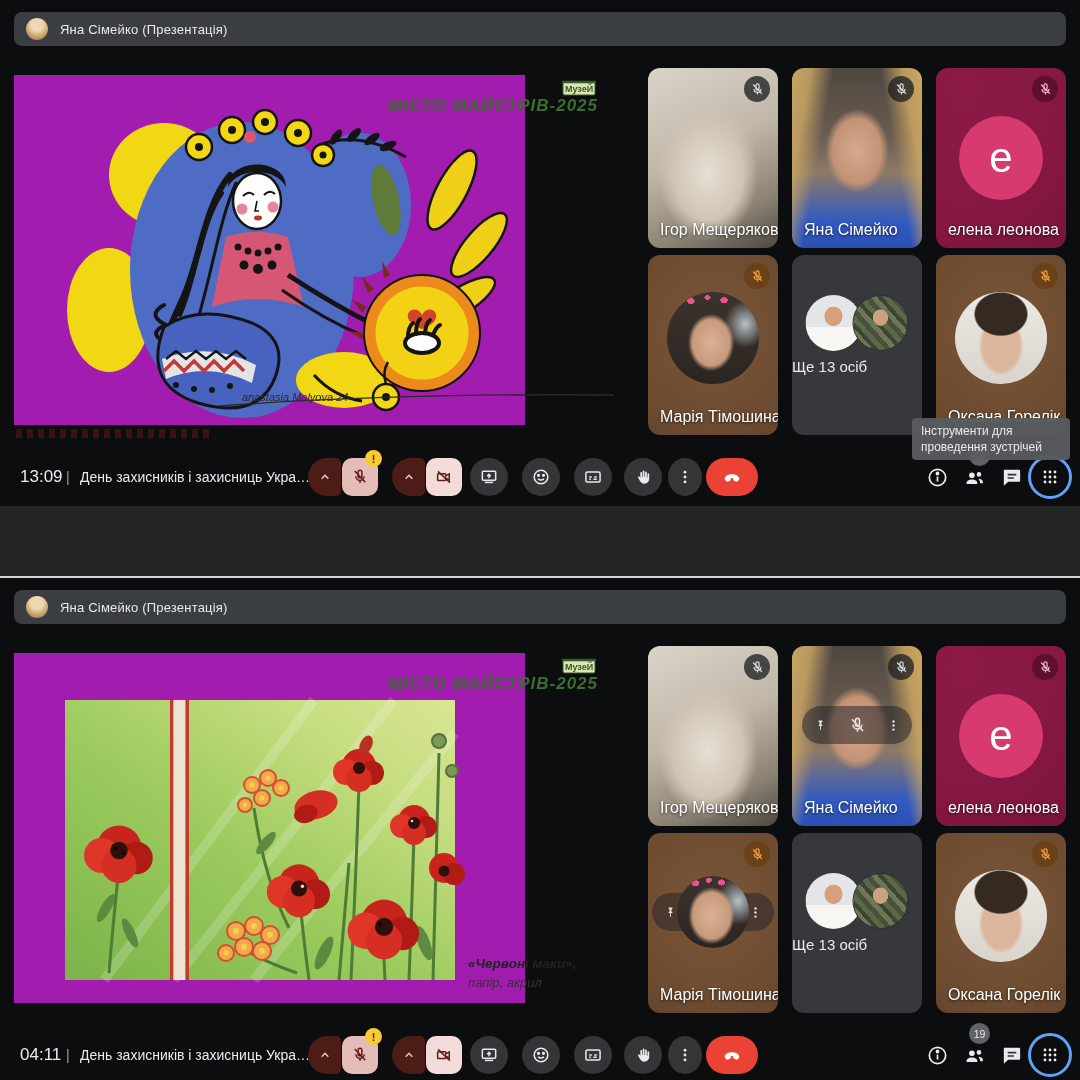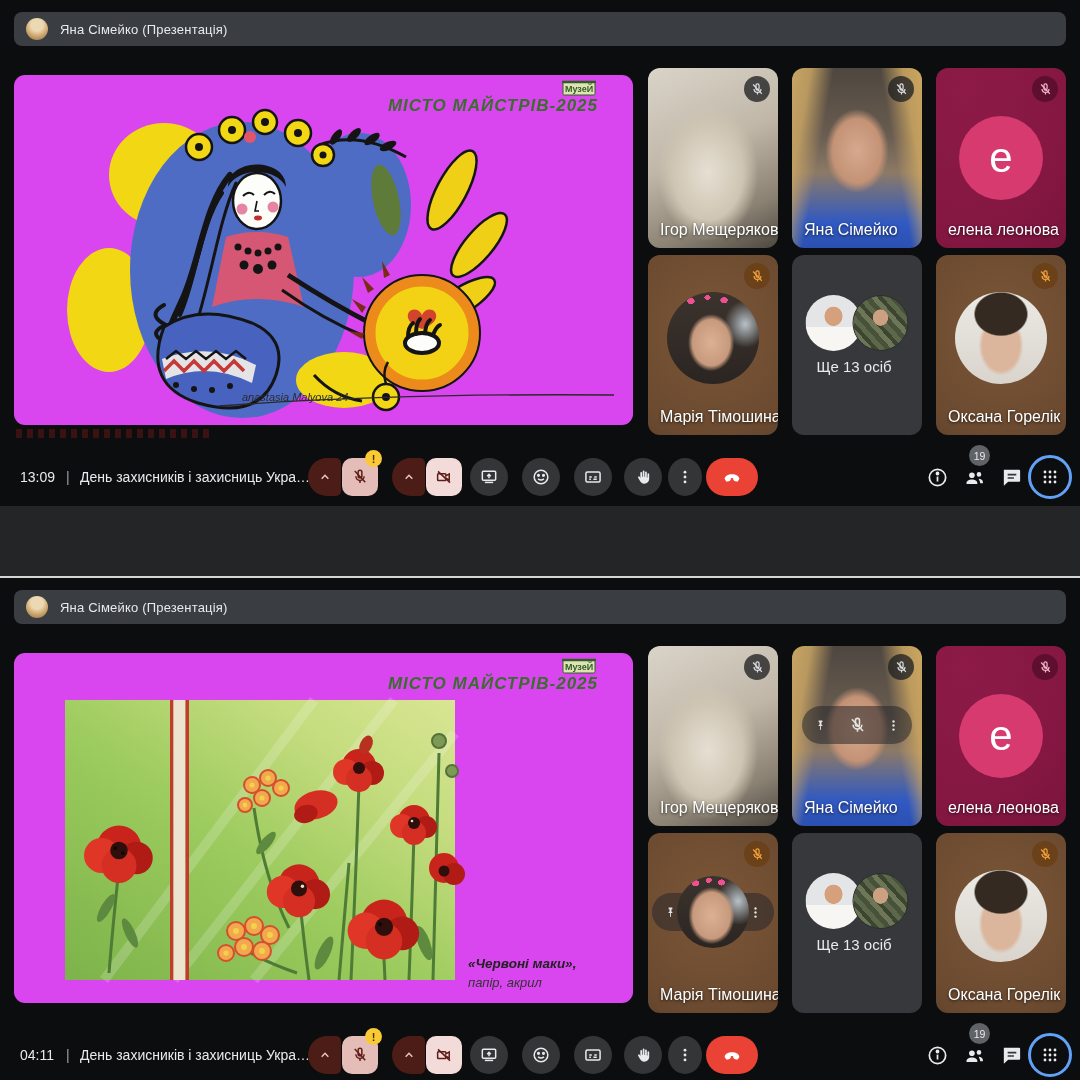--- a/index.html
+++ b/index.html
@@ -11,21 +11,21 @@
   .seam{position:absolute;left:0;top:576px;width:1080px;height:2px;background:#d4d4d4;}
 
   
   .topbar{position:absolute;left:14px;right:14px;top:12px;height:34px;background:#3a3d41;
     border-radius:8px;display:flex;align-items:center;gap:12px;padding:0 12px;box-sizing:border-box;}
   .topbar .pav{width:22px;height:22px;border-radius:50%;flex:0 0 auto;
     background:radial-gradient(circle at 50% 32%,#ecd9b4 0 32%,#cda76e 60%,#8a6a45 100%);}
   .topbar .plabel{color:#e8eaed;font-size:13px;letter-spacing:.2px;}
 
   
-  .slide{position:absolute;left:14px;top:75px;width:619px;height:350px;background:#d946ef;border-radius:11px;}
+  .slide{position:absolute;left:14px;top:75px;width:511px;height:350px;background:#a21caf;}
   .ticker{position:absolute;left:16px;top:429px;width:195px;height:9px;opacity:.55;
     background:repeating-linear-gradient(90deg,rgba(150,28,24,.6) 0 6px,transparent 6px 11px);}
 
   
   .tiles{position:absolute;left:648px;top:68px;width:418px;height:367px;display:grid;
     grid-template-columns:repeat(3,1fr);grid-template-rows:1fr 1fr;gap:7px 14px;}
   .tile{position:relative;border-radius:12px;overflow:hidden;}
   .tile .name{position:absolute;left:12px;bottom:9px;color:#fff;font-size:16px;font-weight:500;
     text-shadow:0 1px 3px rgba(0,0,0,.7);white-space:nowrap;}
   .micchip{position:absolute;top:8px;right:8px;width:26px;height:26px;border-radius:50%;
@@ -65,32 +65,32 @@
     radial-gradient(34px 46px at 50% 58%,#dcb69c 0 55%,rgba(0,0,0,0) 66%),
     linear-gradient(180deg,#eceae6 0%,#d9d4cc 100%);}
   .pair{position:absolute;left:50%;top:38%;transform:translate(-50%,-50%);display:flex;}
   .avatar-sm{width:56px;height:56px;border-radius:50%;}
   .av-man{background:
     radial-gradient(15px 16px at 50% 38%,#d6a07c 0 58%,rgba(0,0,0,0) 62%),
     linear-gradient(180deg,#e4e5e7 0 58%,#f7f6f3 58% 100%);}
   .av-soldier{margin-left:-9px;border:1px solid #2c2e30;box-sizing:border-box;background:
     radial-gradient(13px 14px at 50% 40%,#cba181 0 56%,rgba(0,0,0,0) 60%),
     repeating-linear-gradient(48deg,#5c6849 0 5px,#48523a 5px 10px,#6d7757 10px 15px,#3c4530 15px 19px);}
-  .more-label{position:absolute;left:0;right:6px;top:57%;text-align:center;color:#e8eaed;
+  .more-label{position:absolute;left:0;right:6px;top:57%;color:#e8eaed;
     font-size:15px;font-weight:500;}
 
   
   .ovl{position:absolute;left:50%;top:44%;transform:translate(-50%,-50%);width:110px;height:38px;
     border-radius:19px;background:rgba(38,39,42,.55);display:flex;align-items:center;
     justify-content:space-between;padding:0 11px;box-sizing:border-box;z-index:2;color:#e6e4e0;}
 
   
   .bottombar{position:absolute;left:0;right:0;top:458px;height:38px;}
   .bb-abs{position:absolute;top:0;height:38px;display:flex;align-items:center;}
-  .time{left:20px;color:#e8eaed;font-size:14px;font-weight:500;}
+  .time{left:20px;color:#e8eaed;font-size:17px;font-weight:500;}
   .bsep{left:66px;color:#9aa0a6;font-size:14px;}
   .btitle{left:80px;width:232px;color:#e8eaed;font-size:14px;font-weight:500;
     white-space:nowrap;overflow:hidden;text-overflow:ellipsis;display:block;line-height:38px;}
   .splitctl{position:absolute;top:0;display:flex;}
   .seg-chev{width:33px;height:38px;background:#4c1d17;border-radius:19px 5px 5px 19px;
     display:flex;align-items:center;justify-content:center;}
   .seg-act{width:36px;height:38px;border-radius:10px;margin-left:1px;
     display:flex;align-items:center;justify-content:center;}
   .seg-mic{background:#e5bdb8;}
   .seg-cam{background:#f3dbd9;}
@@ -416,20 +416,21 @@
             <circle cx="6" cy="12" r="1.7"></circle>
             <circle cx="12" cy="12" r="1.7"></circle>
             <circle cx="18" cy="12" r="1.7"></circle>
             <circle cx="6" cy="18" r="1.7"></circle>
             <circle cx="12" cy="18" r="1.7"></circle>
             <circle cx="18" cy="18" r="1.7"></circle>
           </g>
         </svg>
     </div>
     <div class="badge19">19</div>
+    <div class="tooltip">Інструменти для проведення зустрічей</div>
   </div>
 
   <div class="gray-strip"></div>
   <div class="seam"></div>
 </div>
 
 <div class="screen" id="screen2">
 
   <div class="topbar">
     <div class="pav"></div>

